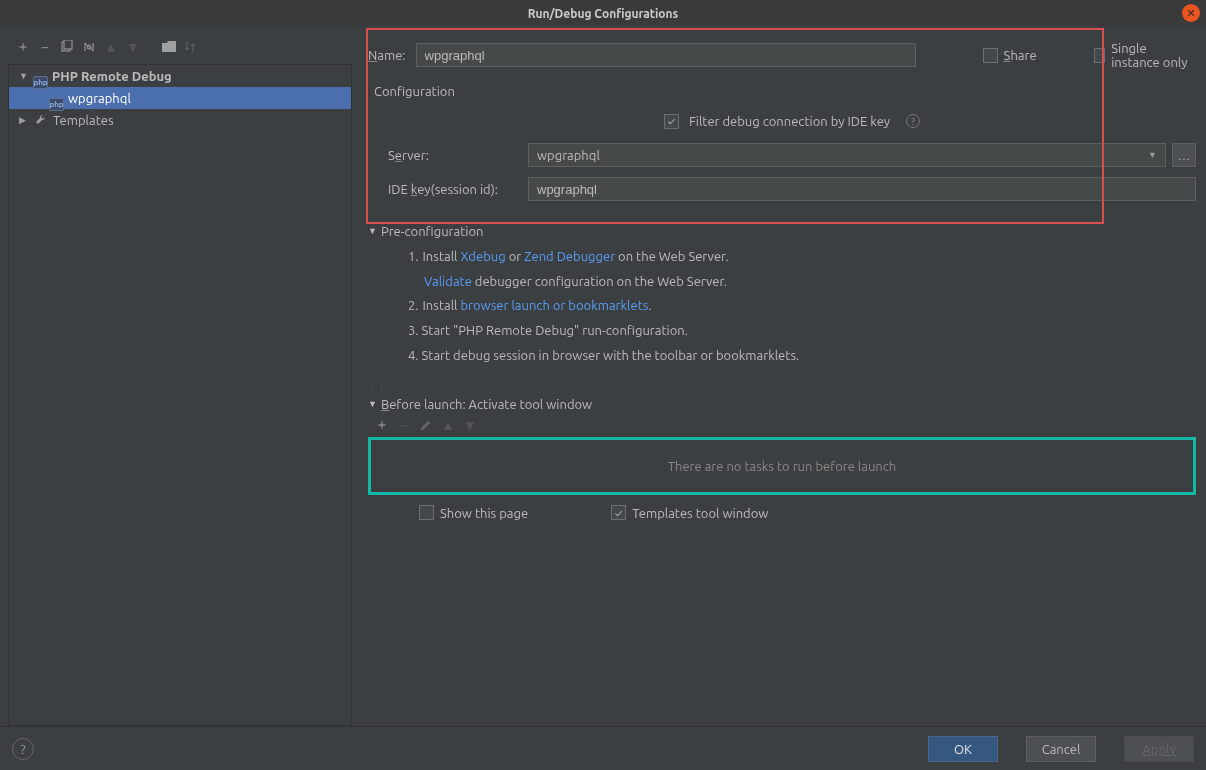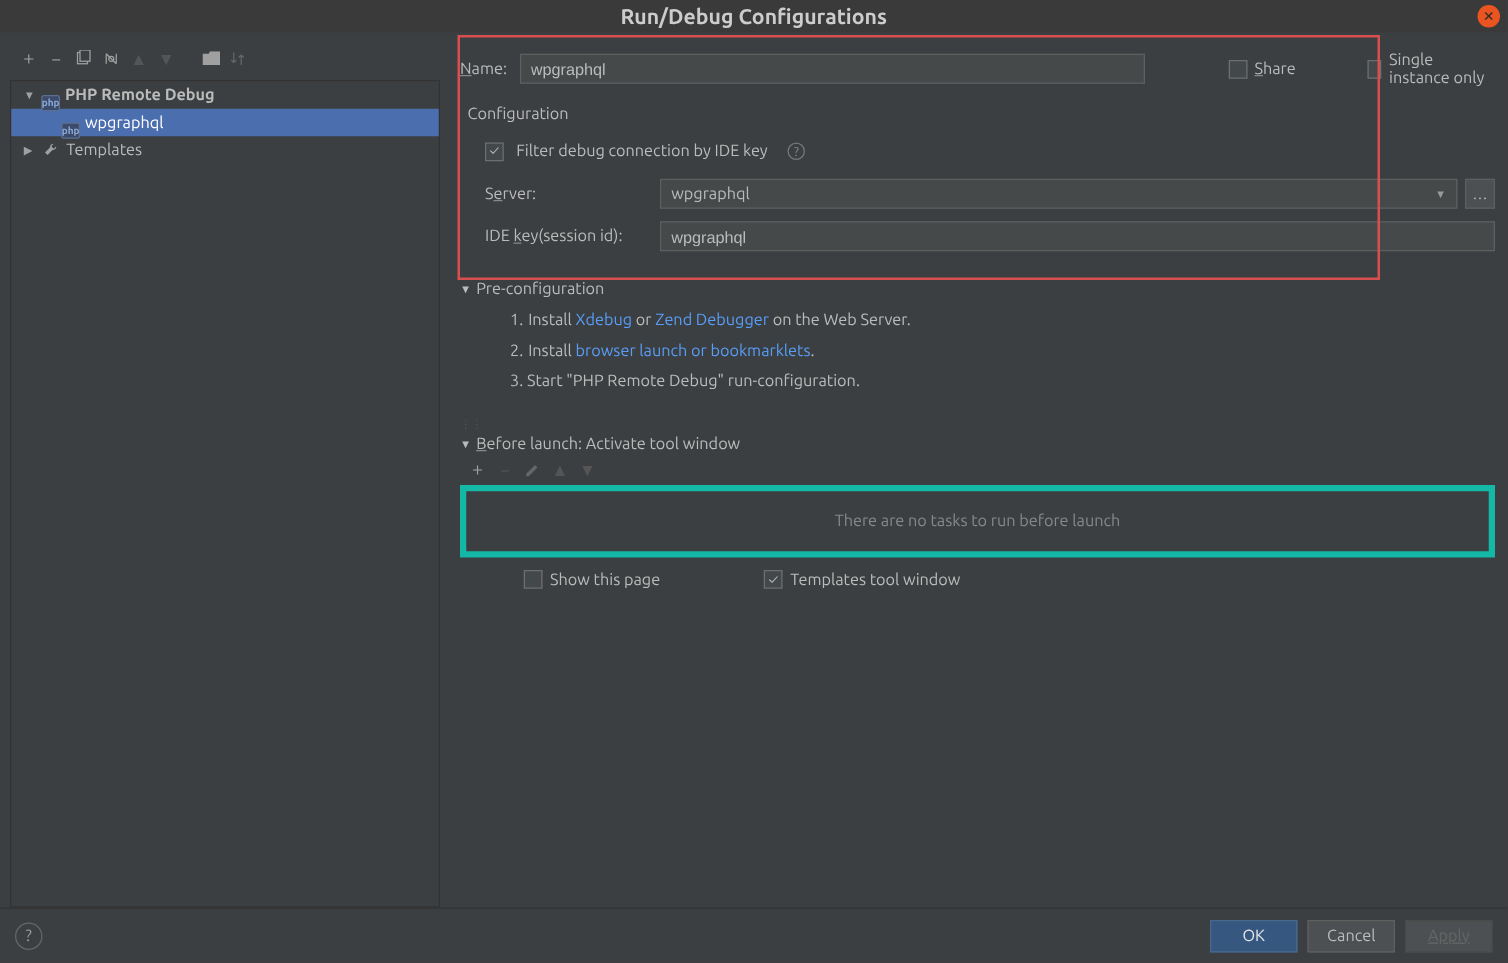--- a/index.html
+++ b/index.html
@@ -5,21 +5,21 @@
 * { box-sizing: border-box; margin: 0; padding: 0; }
 body {
   width: 1206px; height: 770px; background: #3c3f41;
   font-family: "Ubuntu", "Segoe UI", sans-serif; font-size: 13px;
   color: #bbbbbb; overflow: hidden; position: relative;
 }
 .titlebar {
   height: 26px; background: #3a3a3a; display: flex; align-items: center;
   justify-content: center; position: relative;
 }
-.titlebar-text { color: #cccccc; font-weight: 600; font-size: 17px; }
+.titlebar-text { color: #cccccc; font-weight: 600; font-size: 12px; }
 .close-btn {
   position: absolute; right: 6px; top: 4px; width: 18px; height: 18px;
   background: #e95420; border-radius: 50%; display: flex;
   align-items: center; justify-content: center; color: #2b2b2b; font-size: 11px;
   cursor: pointer;
 }
 .content { display: flex; height: 700px; }
 .left-panel {
   width: 358px; padding: 8px 0 0 0; display: flex; flex-direction: column;
 }
@@ -64,21 +64,21 @@
 }
 .chk-row { display: flex; align-items: center; gap: 6px; padding-left: 47px; }
 .chk {
   width: 15px; height: 15px; border: 1px solid #6e6e6e; background: #43494a;
   display: inline-flex; align-items: center; justify-content: center;
   font-size: 11px; color: #bbb; cursor: pointer;
 }
 .chk.checked::after { content: "✓"; }
 .section-title { color: #bbbbbb; margin: 12px 0 8px 6px; }
 .form-row {
-  display: flex; align-items: center; height: 30px; margin: 4px 0 4px 20px; gap: 10px;
+  display: flex; align-items: center; height: 30px; margin: 4px 0 4px 20px; gap: 10px; justify-content: center;
 }
 .form-label { width: 130px; }
 .text-input {
   height: 24px; background: #45494a; border: 1px solid #5e6060;
   color: #bbb; padding: 0 8px; font-size: 13px;
 }
 .server-row { display: flex; align-items: center; gap: 6px; }
 .server-select {
   flex: 1; height: 24px; background: #45494a; border: 1px solid #5e6060;
   color: #bbb; padding: 0 8px; display: flex; align-items: center;
@@ -104,39 +104,39 @@
 .pre-list { margin-left: 40px; line-height: 1.9; }
 .pre-list li { list-style: none; }
 .num { margin-right: 4px; }
 .link { color: #589df6; cursor: pointer; }
 .sep-grip { color: #555; font-size: 9px; margin: 16px 0 4px 0; display: inline-block; }
 .bl-toolbar {
   display: flex; gap: 6px; margin: 6px 0 4px 6px; align-items: center;
 }
 .bl-toolbar .tb-icon { width: 16px; height: 16px; }
 .empty-box {
-  border: 5px solid #14b8a6; height: 58px; display: flex; align-items: center;
+  border: 3px solid #14b8a6; height: 58px; display: flex; align-items: center;
   justify-content: center; color: #888; margin: 0 0 10px 0;
 }
 .bottom-checks { display: flex; gap: 36px; margin-top: 8px; padding-left: 4px; }
 .footer {
   position: absolute; left: 0; right: 0; bottom: 0; height: 44px;
   display: flex; align-items: center; padding: 0 12px; background: #3c3f41;
   border-top: 1px solid #323232;
 }
 .help-btn {
   width: 22px; height: 22px; border: 1px solid #666; border-radius: 50%;
   display: flex; align-items: center; justify-content: center; color: #999;
   cursor: pointer; font-size: 13px;
 }
 .footer-right { margin-left: auto; display: flex; gap: 8px; }
 .btn {
   min-width: 70px; height: 26px; border: 1px solid #5e6060; background: #4c5052;
   color: #bbb; display: flex; align-items: center; justify-content: center;
-  cursor: pointer; padding: 0 14px; font-size: 13px;
+  cursor: pointer; padding: 0 14px; font-size: 13px; margin-left: 20px;
 }
 .btn.primary { background: #365880; border-color: #4a688c; color: #e6e6e6; }
 .btn.disabled { color: #666; border-color: #4a4a4a; cursor: default; text-decoration: underline; }
 </style>
 </head>
 <body>
 
 <div class="titlebar">
   <span class="titlebar-text">Run/Debug Configurations</span>
   <div class="close-btn">✕</div>
@@ -234,24 +234,28 @@
     </div>
 
     <div class="expand-header">
       <span class="expand-tri">▼</span>
       <span>Pre-configuration</span>
     </div>
     <ul class="pre-list">
       <li>
         <span class="num">1.</span><span>Install </span><span class="link">Xdebug</span><span>  or  </span><span class="link">Zend Debugger</span><span> on the Web Server.</span>
       </li>
+      <li style="padding-left:16px">
+        <span class="link">Validate</span><span> debugger configuration on the Web Server.</span>
+      </li>
       <li>
         <span class="num">2.</span><span>Install </span><span class="link">browser launch or bookmarklets</span><span>.</span>
       </li>
       <li>3. Start "PHP Remote Debug" run-configuration.</li>
+      <li>4. Start debug session in browser with the toolbar or bookmarklets.</li>
     </ul>
 
     <span class="sep-grip">⋮⋮</span>
     <div class="expand-header" style="margin-top:0">
       <span class="expand-tri">▼</span>
       <span><span class="und">B</span>efore launch: Activate tool window</span>
     </div>
     <div class="bl-toolbar">
       <span class="tb-icon">＋</span>
       <span class="tb-icon dim">−</span>

